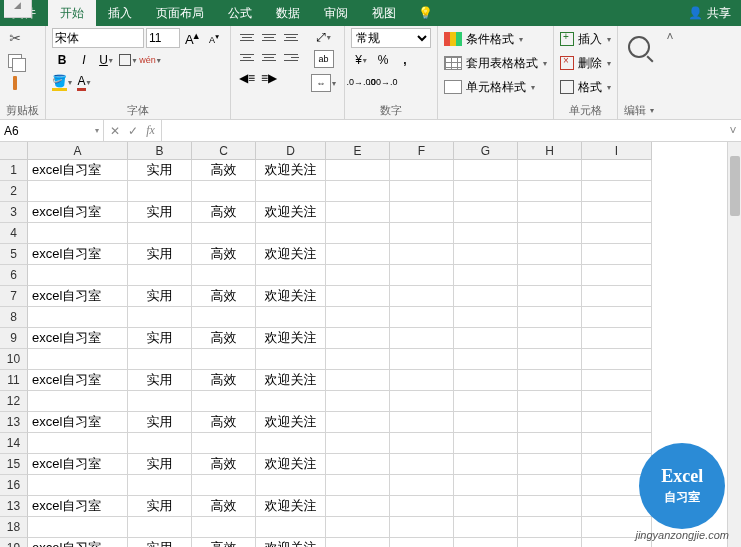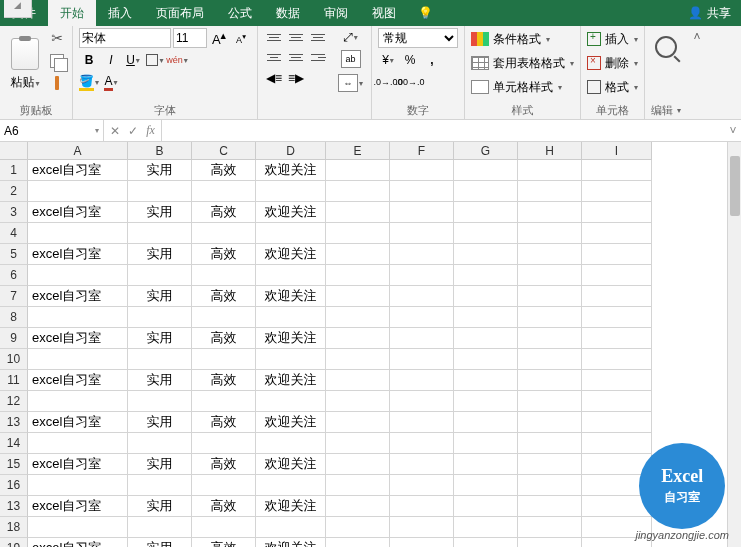--- a/index.html
+++ b/index.html
@@ -118,24 +118,20 @@
   <div class="share">
     <span>👤</span>
     <span>共享</span>
   </div>
 </div>
 
 <div class="ribbon">
 
   <div class="group">
     <div class="group-body">
-      <div class="paste-big btn">
-        <div class="paste-icon"></div>
-        <div style="margin-top:4px;"><span>粘贴</span><span class="dd">▾</span></div>
-      </div>
       <div class="mini-icons">
         <div class="btn">
             <span class="scissors">✂</span>
           </div>
         <div class="btn">
             <div class="copy-ico"></div>
           </div>
         <div class="btn">
             <div class="brush"></div>
           </div>
@@ -301,23 +297,20 @@
           <div class="tbl-ico"></div>
           <span>套用表格格式</span>
           <span class="dd">▾</span>
         </div>
       <div class="style-row">
           <div class="cell-ico"></div>
           <span>单元格样式</span>
           <span class="dd">▾</span>
         </div>
     </div>
-    <div class="group-label">
-        <span>样式</span>
-      </div>
   </div>
 
   <div class="group">
     <div class="group-body col">
       <div class="cell-row">
           <div class="ins-ico"></div>
           <span>插入</span>
           <span class="dd">▾</span>
         </div>
       <div class="cell-row">

